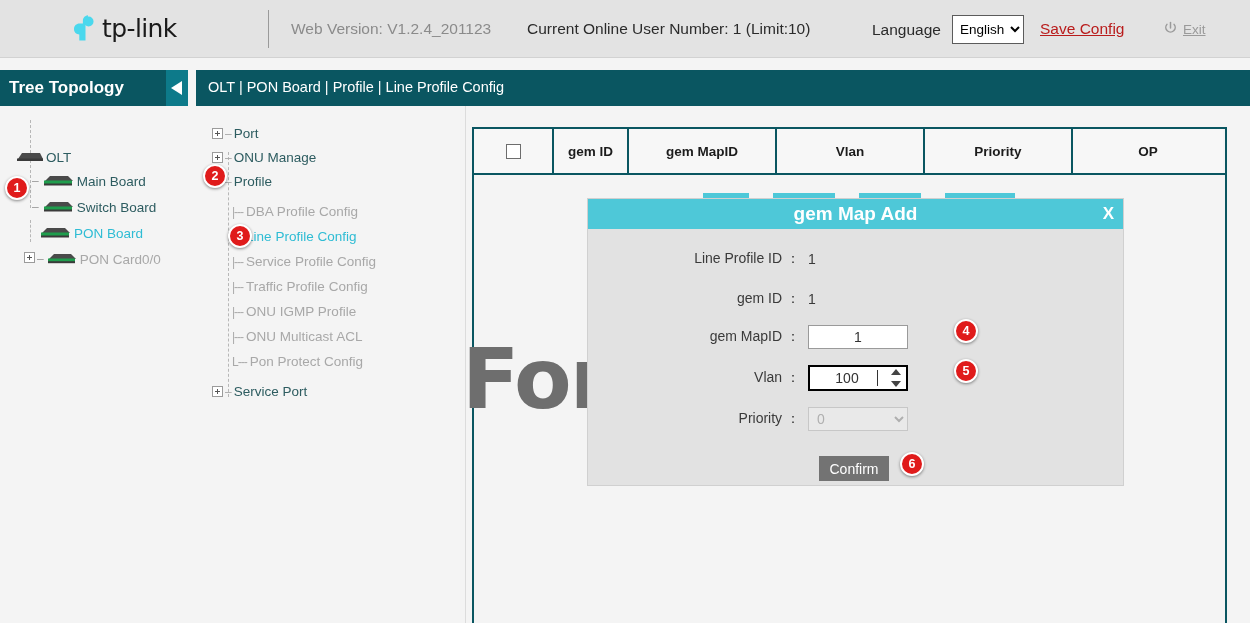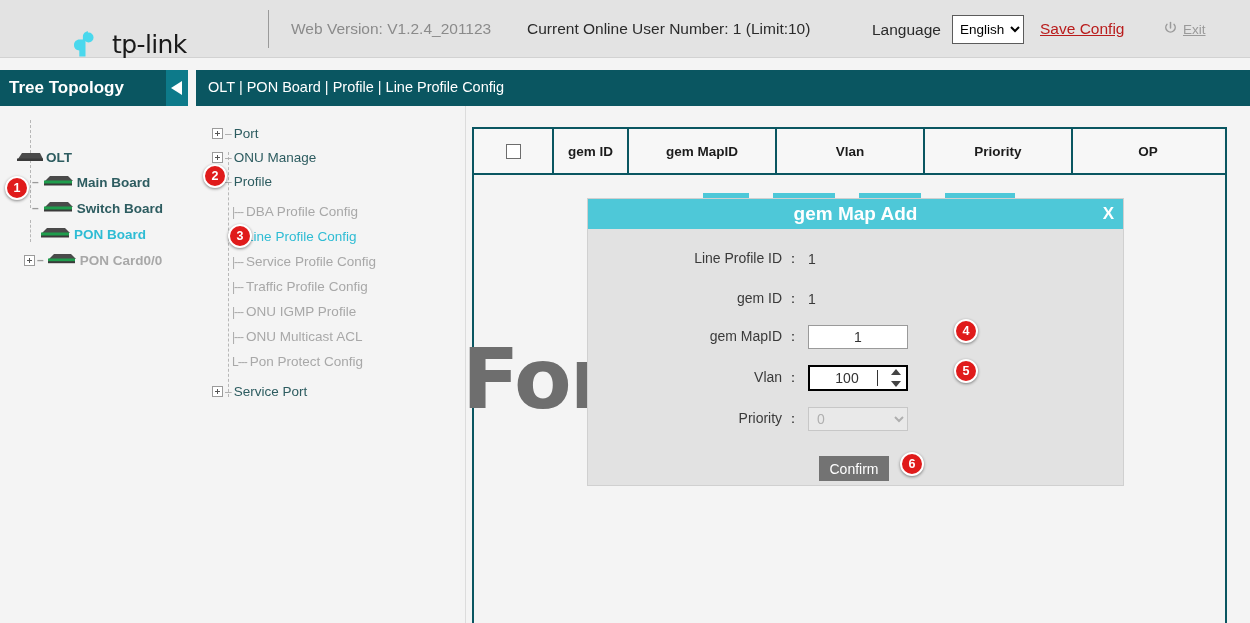--- a/index.html
+++ b/index.html
@@ -12,22 +12,22 @@
   }
   #app { position: relative; width: 1250px; height: 623px; }
 
   
   .topbar {
     position: absolute; left: 0; top: 0; width: 1250px; height: 58px;
     background: #e3e3e3;
     border-bottom: 1px solid #d2d2d2;
   }
   .logo-wrap {
-    position: absolute; left: 68px; top: 28px;
-    display: flex; align-items: center; gap: 12px;
+    position: absolute; left: 68px; top: 12px;
+    display: flex; align-items: center; gap: 2px;
   }
   .logo-mark { width: 32px; height: 32px; }
   .logo-text {
     font-size: 25px; color: #1a1a1a; letter-spacing: -0.6px;
     font-family: "DejaVu Sans", sans-serif; font-weight: 400;
   }
   .vdiv {
     position: absolute; left: 268px; top: 10px;
     width: 1px; height: 38px; background: #9a9a9a;
   }
@@ -84,22 +84,22 @@
   .tri-left {
     position: absolute; left: 5px; top: 11px;
     width: 0; height: 0;
     border-top: 7px solid transparent;
     border-bottom: 7px solid transparent;
     border-right: 11px solid #ffffff;
   }
   .tree-body { position: absolute; left: 0; top: 36px; width: 188px; }
 
   .tnode {
-    position: absolute; display: flex; align-items: center;
-    white-space: nowrap; font-size: 13.5px; cursor: pointer; font-weight: bold;
+    position: absolute; display: flex; align-items: flex-start;
+    white-space: nowrap; font-size: 13.5px; cursor: pointer;
   }
   .tnode .lbl { margin-left: 2px; }
   .c-dark { color: #2d5c60; }
   .c-active { color: #2ebcd4; }
   .c-mute { color: #a8a8a8; }
   .dev-icon { flex: 0 0 auto; }
   .dash { color: #9b9b9b; font-size: 12px; margin: 0 2px; }
   .vline {
     position: absolute; width: 0; border-left: 1px dashed #b7b7b7;
   }

